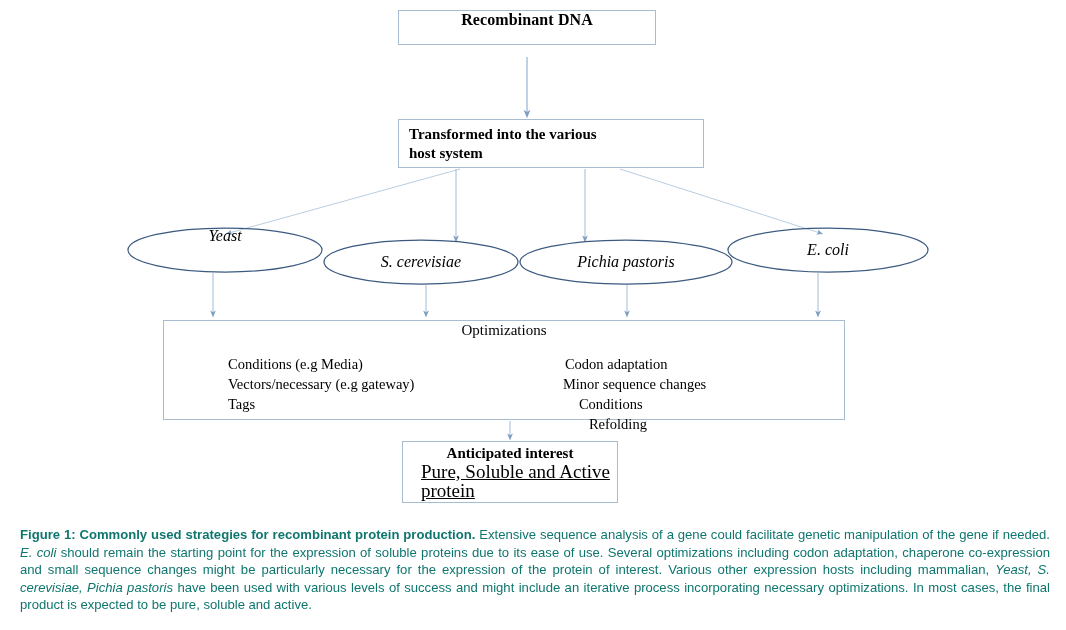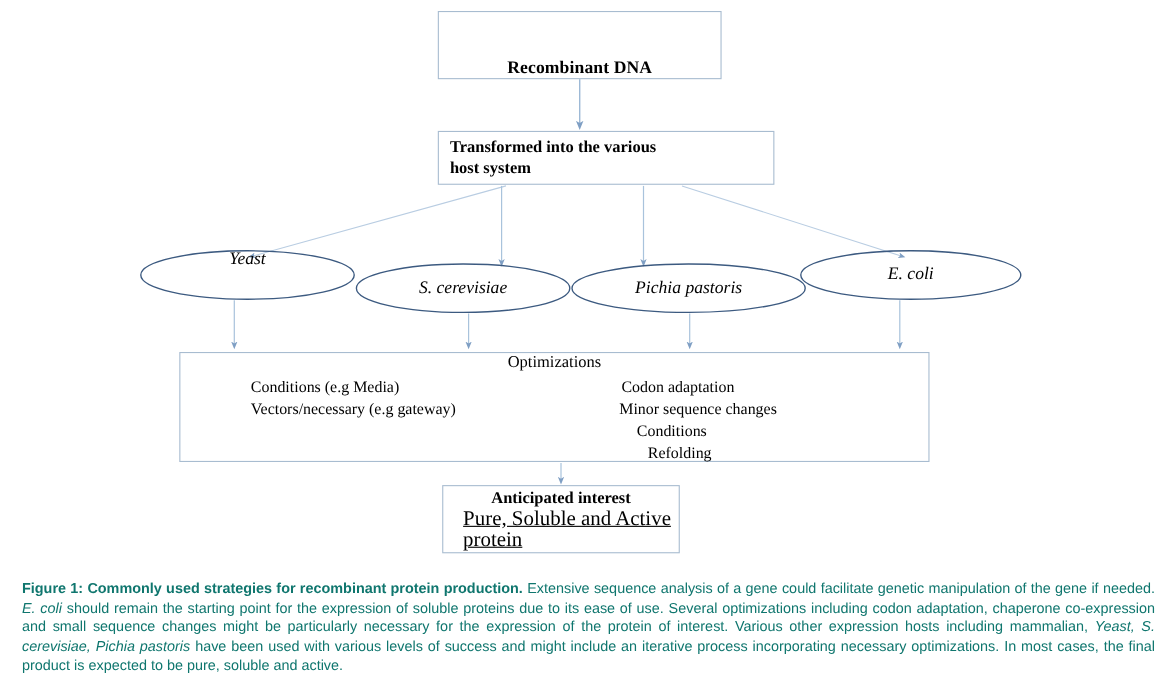--- a/index.html
+++ b/index.html
@@ -36,23 +36,23 @@
     position: absolute;
     box-sizing: border-box;
     border: 1px solid #a8bcd0;
     background: #ffffff;
     font-family: "Liberation Serif", serif;
     color: #000000;
   }
 
   #box-recombinant-dna {
     left: 398px; top: 10px;
-    width: 258px; height: 62px;
+    width: 258px; height: 35px;
     display: flex;
-    align-items: flex-end;
+    align-items: flex-start;
     justify-content: center;
   }
   #box-recombinant-dna .box-title {
     font-weight: bold;
     font-size: 16px;
     letter-spacing: .1px;
   }
 
   #box-transformed {
     left: 398px; top: 119px;
@@ -72,21 +72,21 @@
   }
   #box-optimizations .box-title {
     display: block;
     text-align: center;
     font-weight: normal;
     font-size: 15px;
     margin-top: 1px;
   }
   .opt-columns {
     display: flex;
-    margin-top: 3px;
+    margin-top: 15px;
     justify-content: flex-end;
   }
   .opt-col {
     font-size: 14.5px;
     line-height: 20px;
   }
   .opt-col-left {
     width: 400px;
     padding-left: 64px;
     box-sizing: border-box;
@@ -191,20 +191,21 @@
   <div class="ellipse-label" style="left:351px; top:253px; width:140px;">S. cerevisiae</div>
   <div class="ellipse-label" style="left:546px; top:253px; width:160px;">Pichia pastoris</div>
   <div class="ellipse-label" style="left:778px; top:241px; width:100px;">E. coli</div>
 
   <div class="flow-box" id="box-optimizations">
     <span class="box-title">Optimizations</span>
     <div class="opt-columns">
       <div class="opt-col opt-col-left">
         <div class="opt-item">Conditions (e.g Media)</div>
         <div class="opt-item">Vectors/necessary (e.g gateway)</div>
+        <div class="opt-item">Tags</div>
       </div>
       <div class="opt-col opt-col-right">
         <div class="opt-item">Codon adaptation</div>
         <div class="opt-item">Minor sequence changes</div>
         <div class="opt-item">Conditions</div>
         <div class="opt-item">Refolding</div>
       </div>
     </div>
   </div>
 

